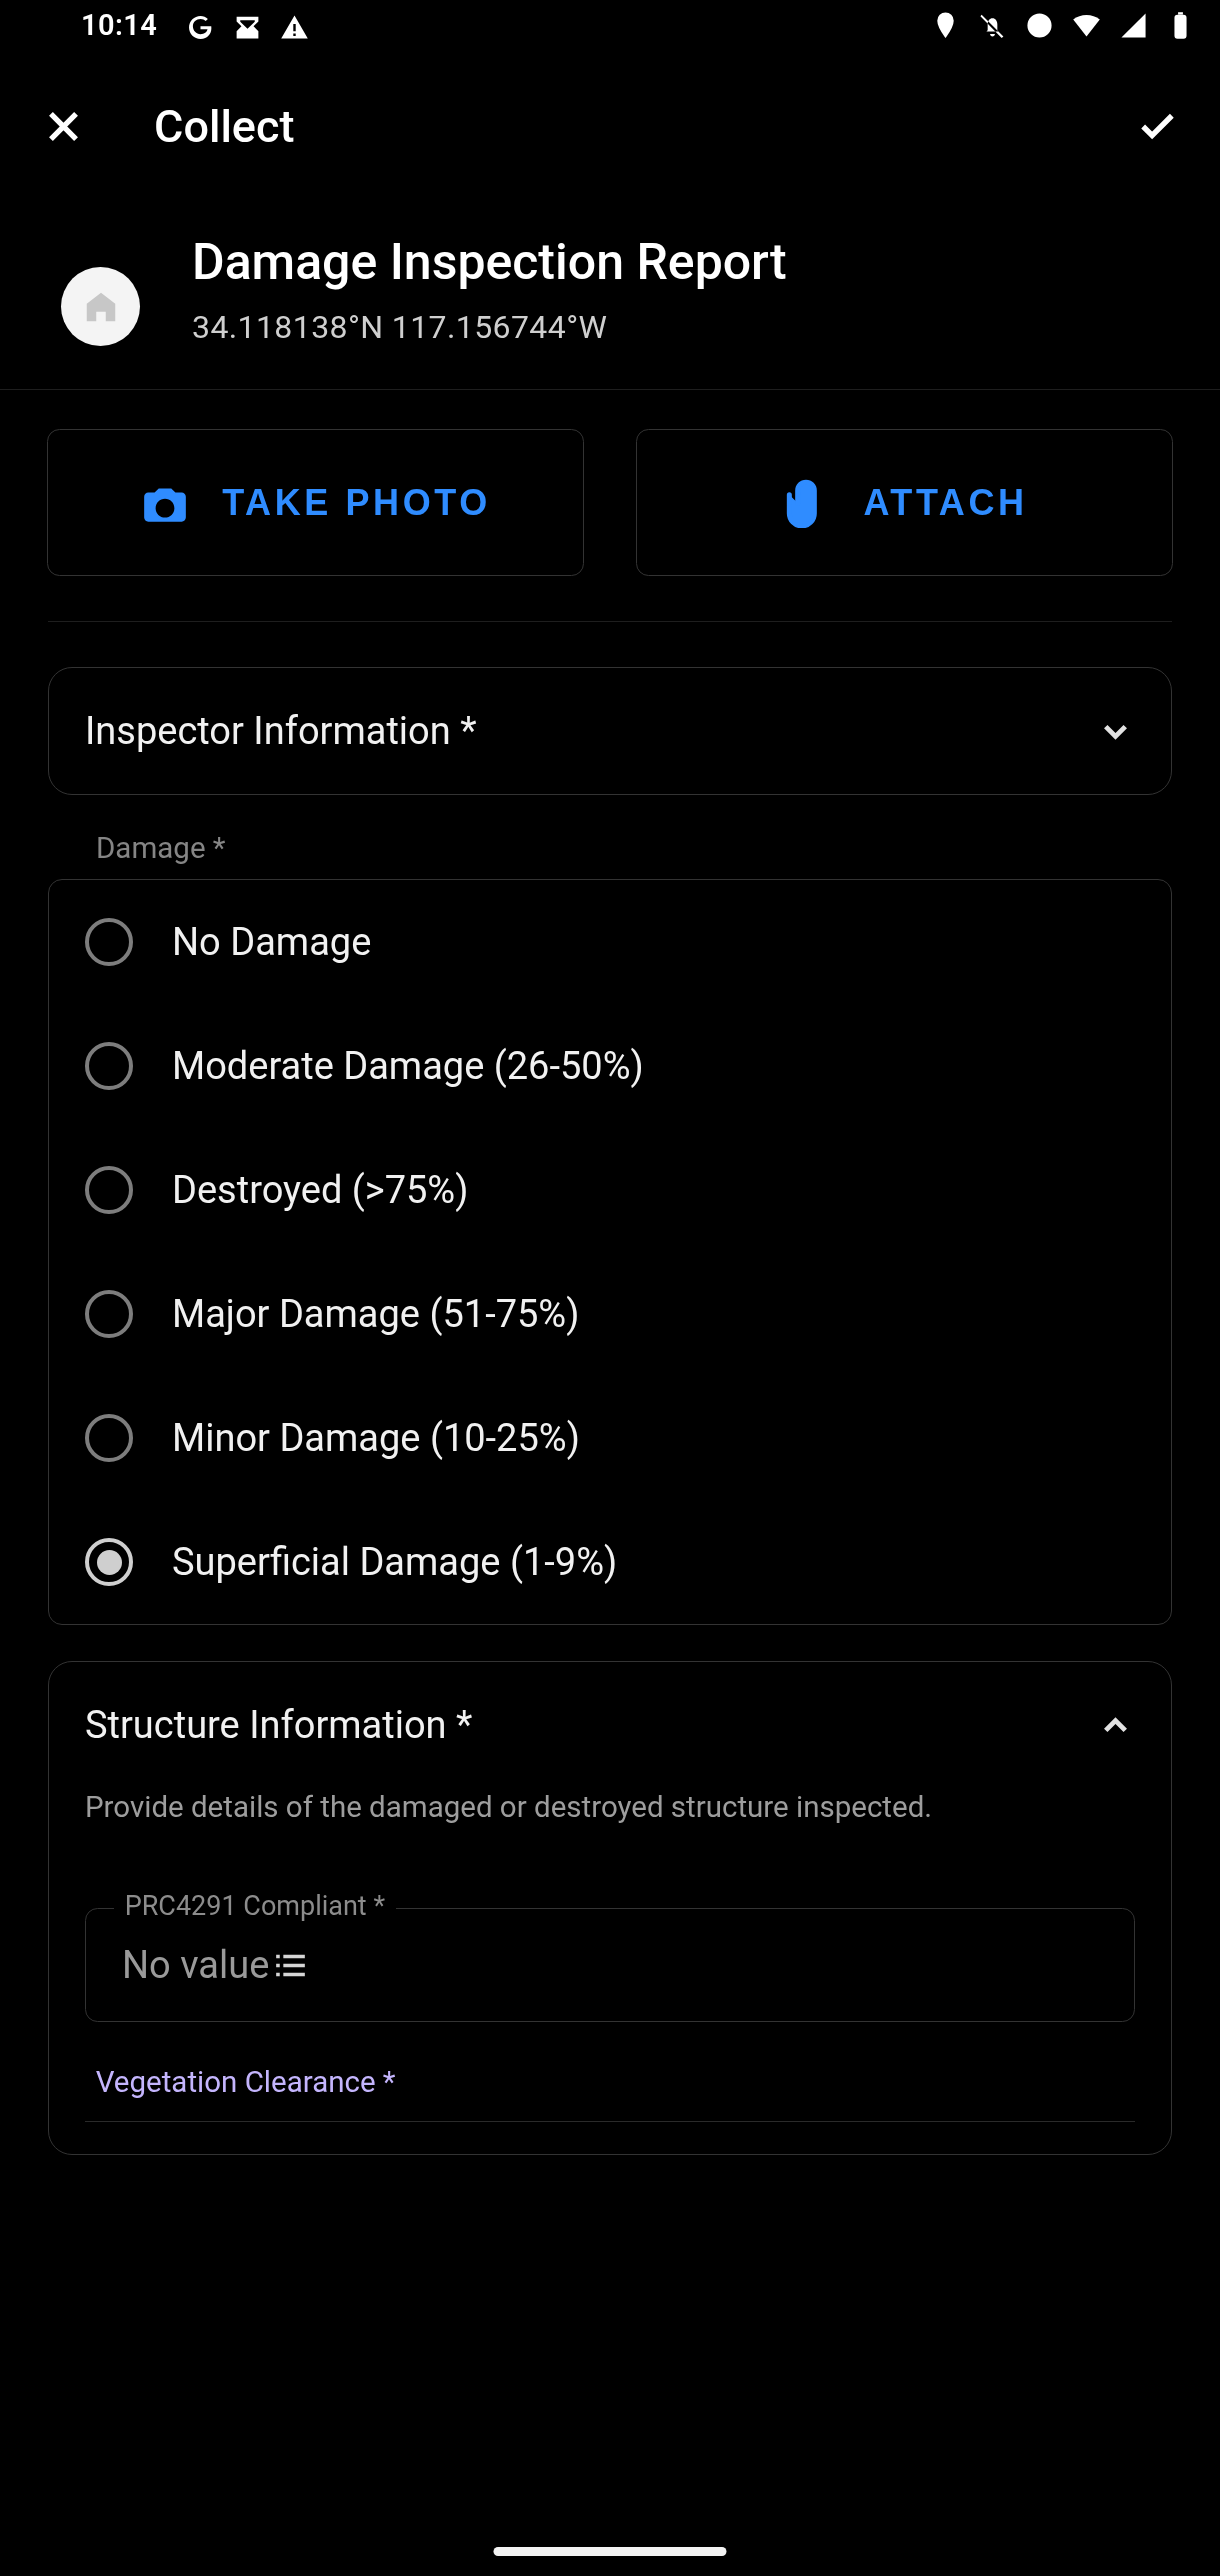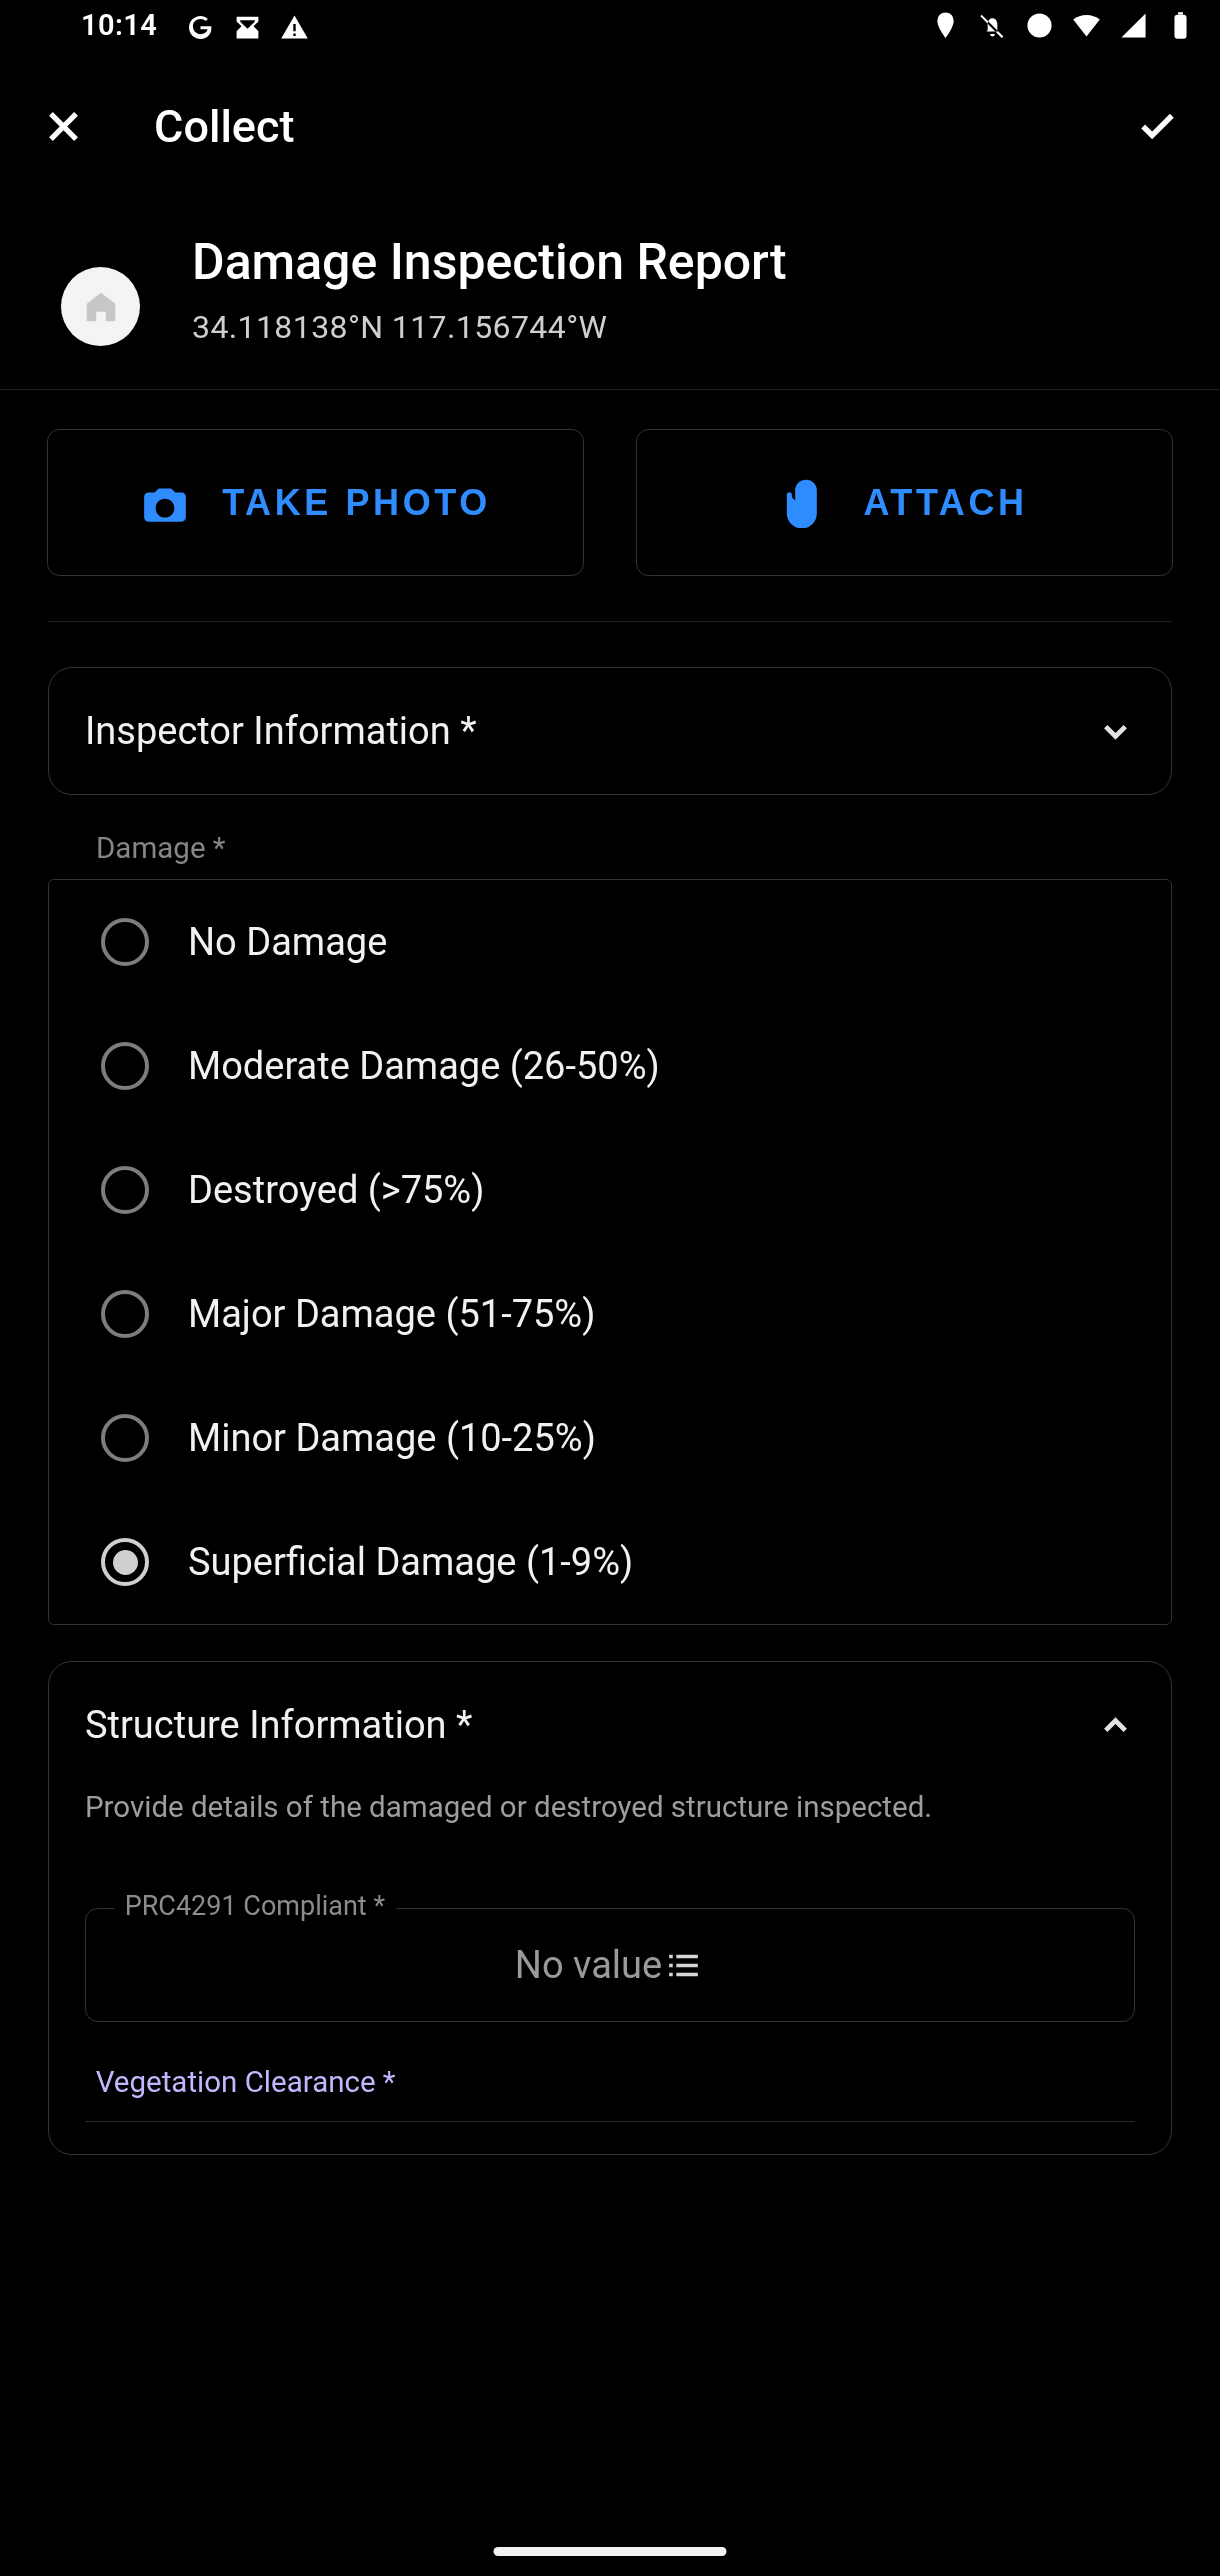--- a/index.html
+++ b/index.html
@@ -125,23 +125,22 @@
     }
 
     
     .field-label {
       font-size: 29.5px;
       color: #858585;
       padding: 0 0 14.3px 48px;
     }
     .radio-card {
       border: 1.8px solid #333333;
-      border-radius: 6px;
+      border-radius: 14px;
       margin-bottom: 36px;
-      padding-left: 16px;
     }
     .radio-row {
       display: flex;
       align-items: center;
       padding: 38px 36px;
       gap: 39px;
       cursor: pointer;
     }
     .radio-circle {
       width: 48px; height: 48px;
@@ -170,21 +169,21 @@
       padding: 0 10.7px;
       font-size: 27px;
       color: #8c8c8c;
     }
     .input-box {
       height: 114px;
       border: 1.8px solid #333333;
       border-radius: 12.5px;
       display: flex;
       align-items: center;
-      justify-content: center;
+      justify-content: flex-start;
       padding: 0 36px;
       cursor: pointer;
     }
     .input-value { font-size: 38px; color: #9a9a9a; }
     .input-box svg { width: 43px; height: 43px; fill: #d5d5d5; }
     .plain-label {
       font-size: 29.5px;
       color: #c4b5fd;
       margin-top: 43px;
       padding-left: 10.7px;

